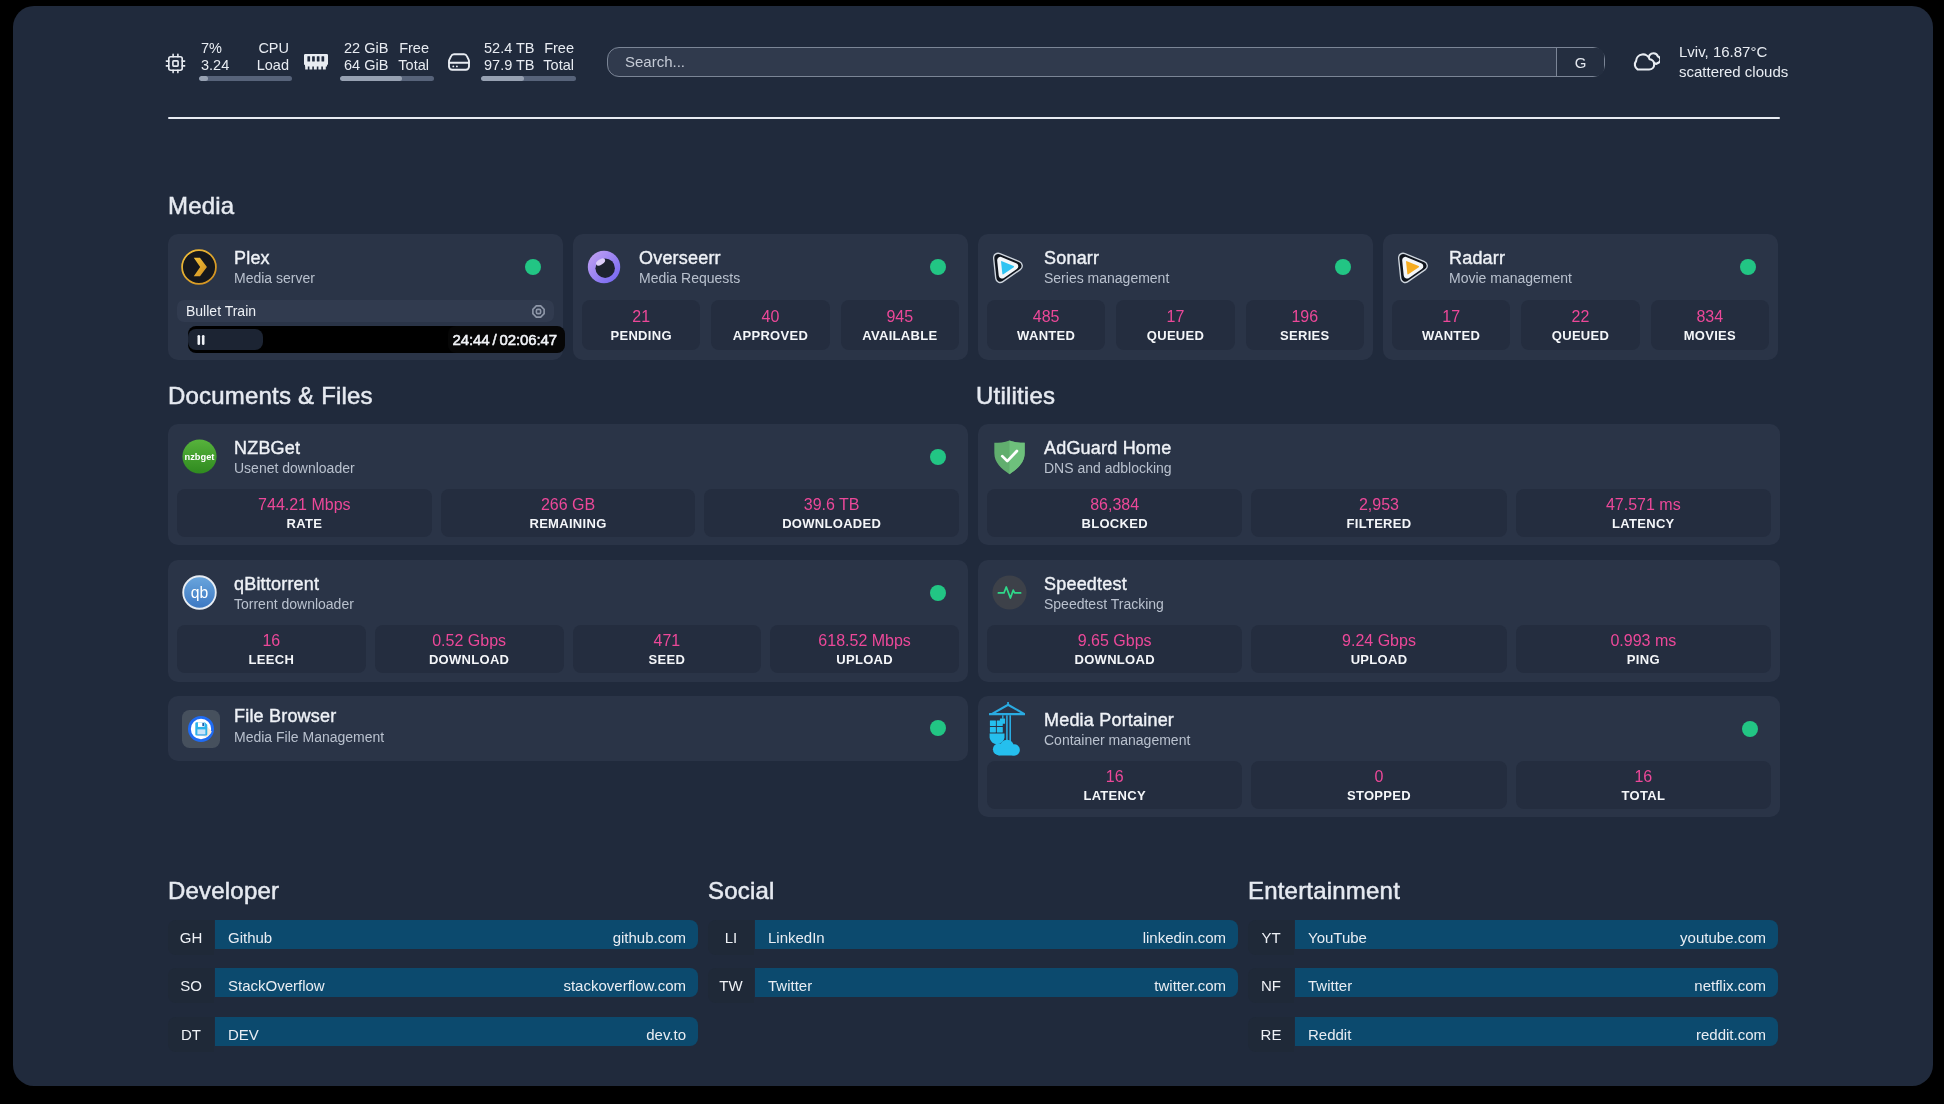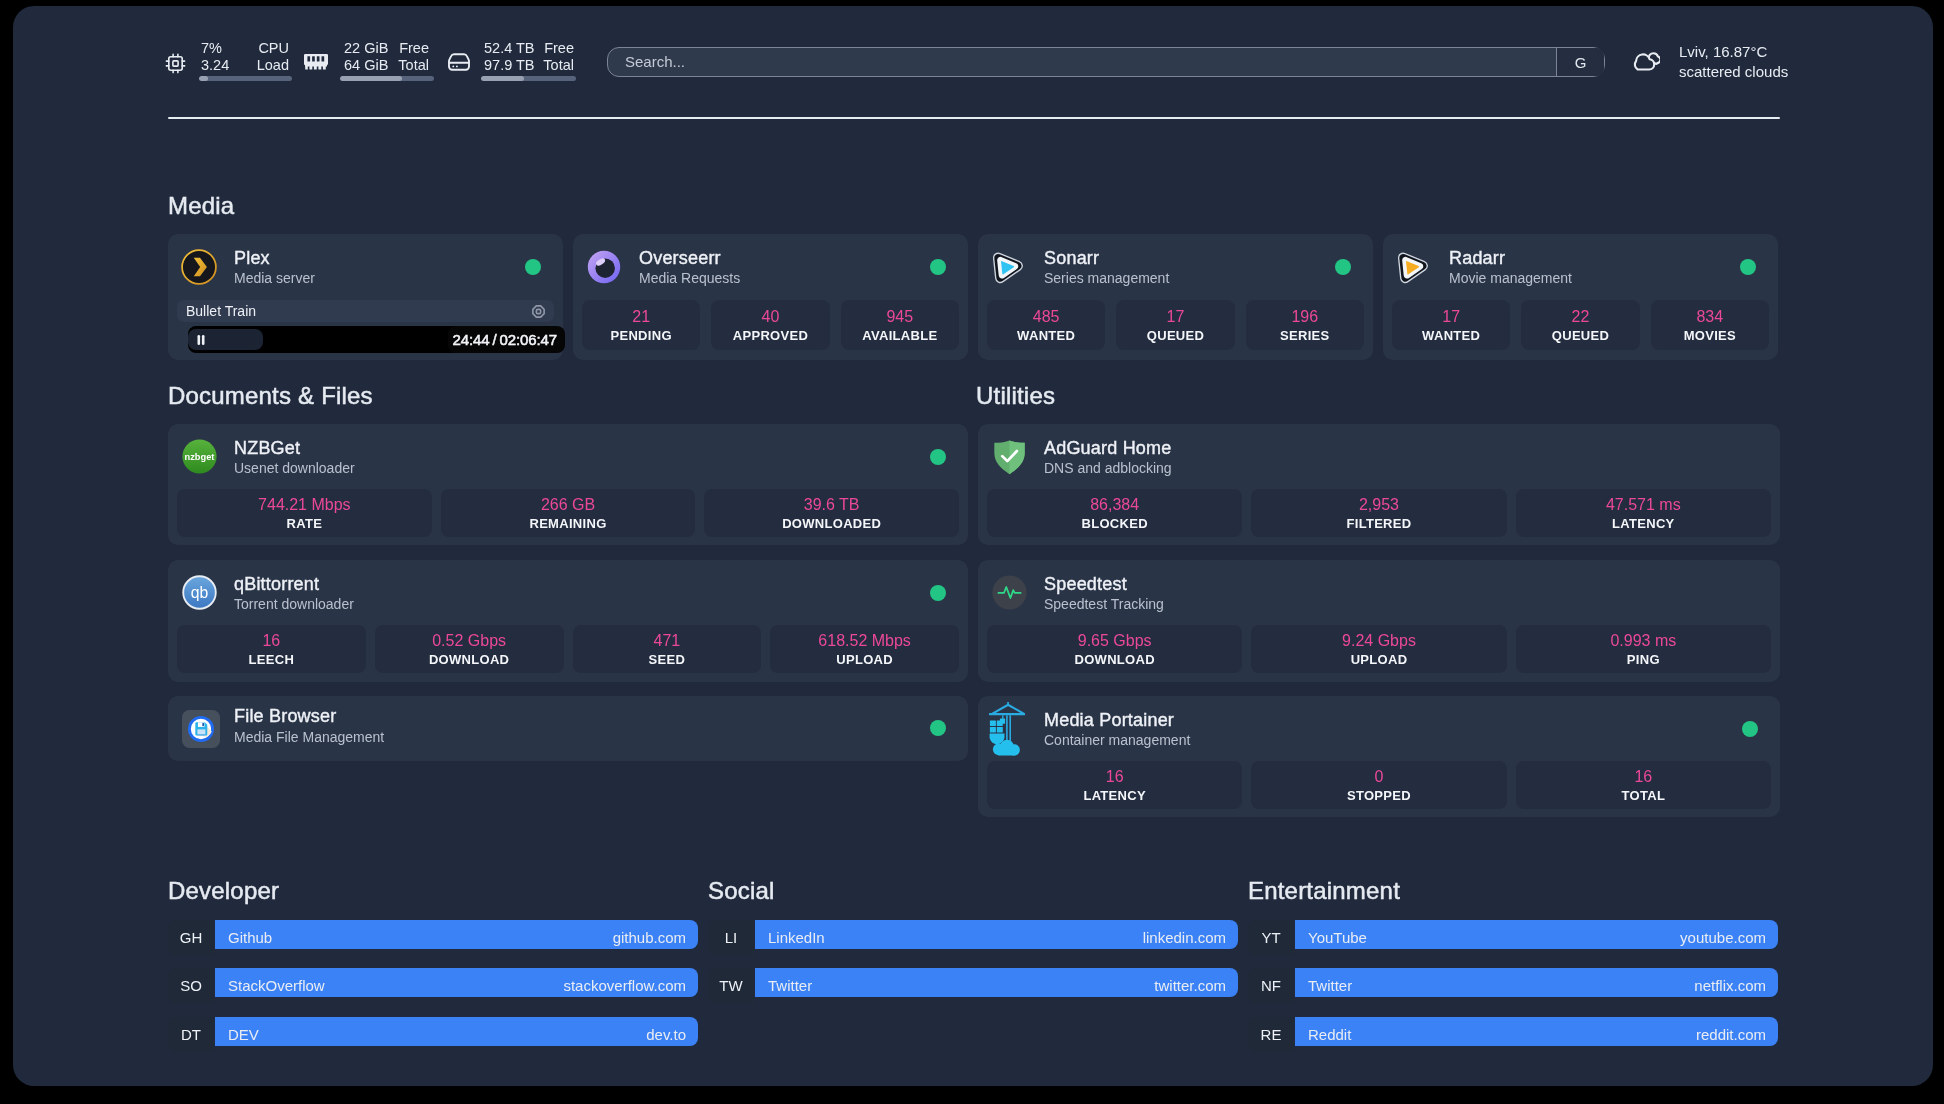--- a/index.html
+++ b/index.html
@@ -16,21 +16,21 @@
 .mstats{top:66px;height:50px;gap:11px;}
 .ustats{top:65px;height:48px;gap:9px;}
 .stat{flex:1;background:#242d3f;border-radius:8px;display:flex;flex-direction:column;align-items:center;justify-content:center;}
 .stat .v{font-size:16px;color:#ec4899;line-height:19px;}
 .stat .l{font-size:13px;font-weight:700;color:#f4f6f9;letter-spacing:.3px;line-height:17px;margin-top:1px;}
 .hline{display:flex;justify-content:space-between;font-size:14.5px;color:#e8ecf2;line-height:17px;}
 .hbar{position:absolute;height:5px;border-radius:3px;background:#57637a;overflow:hidden;}
 .hbar>div{position:absolute;left:0;top:0;bottom:0;background:#97a1b2;border-radius:3px;}
 .brow{position:absolute;height:35px;}
 .bab{position:absolute;left:0;top:0;width:46px;height:35px;background:#1f2938;border-radius:8px 0 0 8px;display:flex;align-items:center;justify-content:center;font-size:15px;color:#eef1f6;}
-.bnm{position:absolute;left:47px;right:0;top:0;height:29px;background:#3b82f6;border-radius:0 8px 8px 0;padding-left:24px;}
+.bnm{position:absolute;left:47px;right:0;top:0;height:29px;background:#0c4a6e;border-radius:0 8px 8px 0;padding-left:24px;}
 .bnm .n{position:absolute;left:13px;top:9px;font-size:15px;color:#e9edf3;}
 .bnm .u{position:absolute;right:12px;top:9px;font-size:15px;color:#e9edf3;}
 </style>
 </head>
 <body>
 <div id="panel">
 
 <svg class="abs" style="left:151px;top:46px" width="23" height="23" viewBox="0 0 24 24" fill="none" stroke="#e8ecf2" stroke-width="1.7" stroke-linecap="round" stroke-linejoin="round">
 <rect x="5" y="5" width="14" height="14" rx="2"></rect>
       <rect x="9.3" y="9.3" width="5.4" height="5.4" rx="0.8"></rect>

